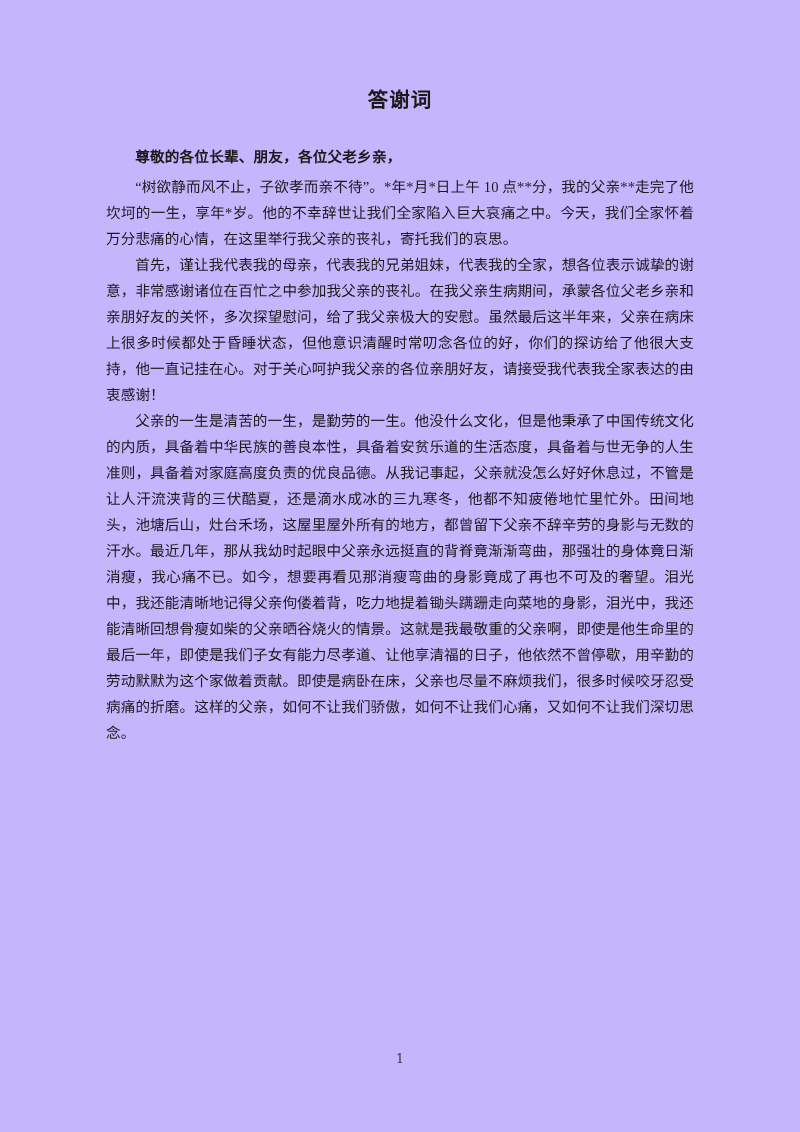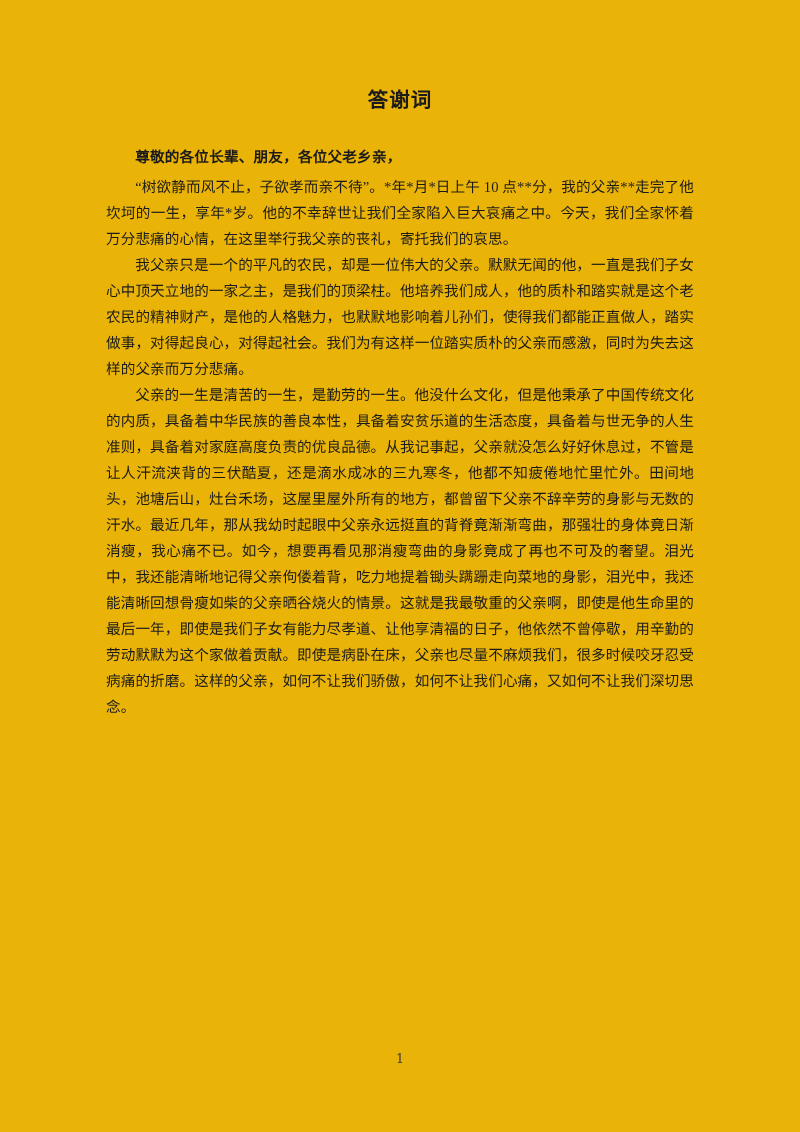--- a/index.html
+++ b/index.html
@@ -7,21 +7,21 @@
     margin: 0;
     padding: 0;
     background: #ffffff;
   }
 
   .page {
     position: relative;
     width: 800px;
     height: 1132px;
     margin: 0 auto;
-    background: #eab308;
+    background: #c4b5fd;
     box-sizing: border-box;
     overflow: hidden;
     font-family: "DejaVu Serif", "Liberation Serif", serif;
     color: #1b1b1b;
   }
 
   .page-body {
     position: absolute;
     left: 106px;
     top: 0;
@@ -88,22 +88,22 @@
 <div class="page">
 
   <div class="page-body">
 
     <h1 class="doc-title">答谢词</h1>
 
     <p class="salutation">尊敬的各位长辈、朋友，各位父老乡亲，</p>
 
     <p class="body-para first-para">“树欲静而风不止，子欲孝而亲不待”。*年*月*日上午 10 点**分，我的父亲**走完了他坎坷的一生，享年*岁。他的不幸辞世让我们全家陷入巨大哀痛之中。今天，我们全家怀着万分悲痛的心情，在这里举行我父亲的丧礼，寄托我们的哀思。</p>
 
+    <p class="body-para para-gap">首先，谨让我代表我的母亲，代表我的兄弟姐妹，代表我的全家，想各位表示诚挚的谢意，非常感谢诸位在百忙之中参加我父亲的丧礼。在我父亲生病期间，承蒙各位父老乡亲和亲朋好友的关怀，多次探望慰问，给了我父亲极大的安慰。虽然最后这半年来，父亲在病床上很多时候都处于昏睡状态，但他意识清醒时常叨念各位的好，你们的探访给了他很大支持，他一直记挂在心。对于关心呵护我父亲的各位亲朋好友，请接受我代表我全家表达的由衷感谢！</p>
 
-    <p class="body-para para-gap">我父亲只是一个的平凡的农民，却是一位伟大的父亲。默默无闻的他，一直是我们子女心中顶天立地的一家之主，是我们的顶梁柱。他培养我们成人，他的质朴和踏实就是这个老农民的精神财产，是他的人格魅力，也默默地影响着儿孙们，使得我们都能正直做人，踏实做事，对得起良心，对得起社会。我们为有这样一位踏实质朴的父亲而感激，同时为失去这样的父亲而万分悲痛。</p>
 
     <p class="body-para para-gap">父亲的一生是清苦的一生，是勤劳的一生。他没什么文化，但是他秉承了中国传统文化的内质，具备着中华民族的善良本性，具备着安贫乐道的生活态度，具备着与世无争的人生准则，具备着对家庭高度负责的优良品德。从我记事起，父亲就没怎么好好休息过，不管是让人汗流浃背的三伏酷夏，还是滴水成冰的三九寒冬，他都不知疲倦地忙里忙外。田间地头，池塘后山，灶台禾场，这屋里屋外所有的地方，都曾留下父亲不辞辛劳的身影与无数的汗水。最近几年，那从我幼时起眼中父亲永远挺直的背脊竟渐渐弯曲，那强壮的身体竟日渐消瘦，我心痛不已。如今，想要再看见那消瘦弯曲的身影竟成了再也不可及的奢望。泪光中，我还能清晰地记得父亲佝偻着背，吃力地提着锄头蹒跚走向菜地的身影，泪光中，我还能清晰回想骨瘦如柴的父亲晒谷烧火的情景。这就是我最敬重的父亲啊，即使是他生命里的最后一年，即使是我们子女有能力尽孝道、让他享清福的日子，他依然不曾停歇，用辛勤的劳动默默为这个家做着贡献。即使是病卧在床，父亲也尽量不麻烦我们，很多时候咬牙忍受病痛的折磨。这样的父亲，如何不让我们骄傲，如何不让我们心痛，又如何不让我们深切思念。</p>
 
 
   </div>
 
   <div class="page-number">1</div>
 
 </div>
 

